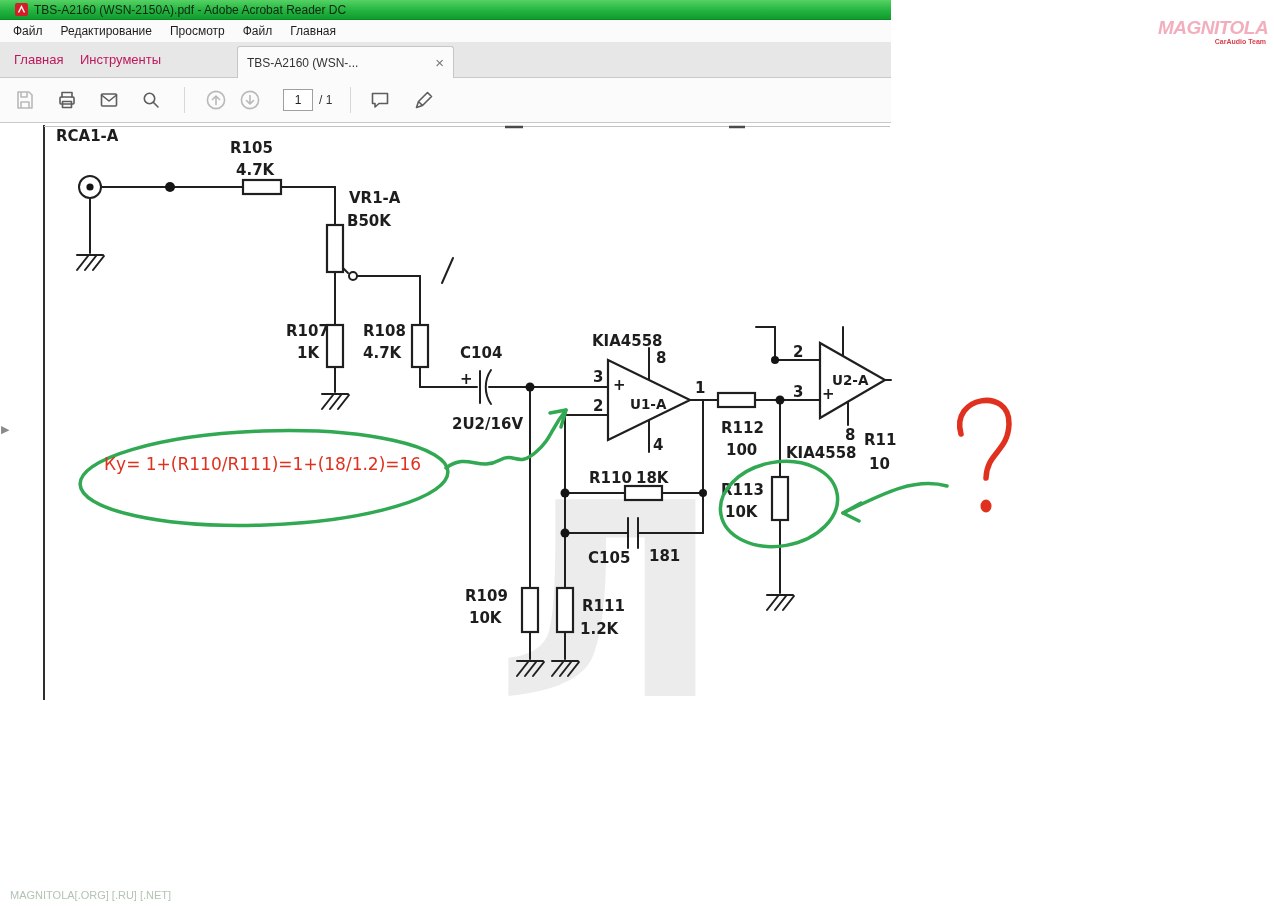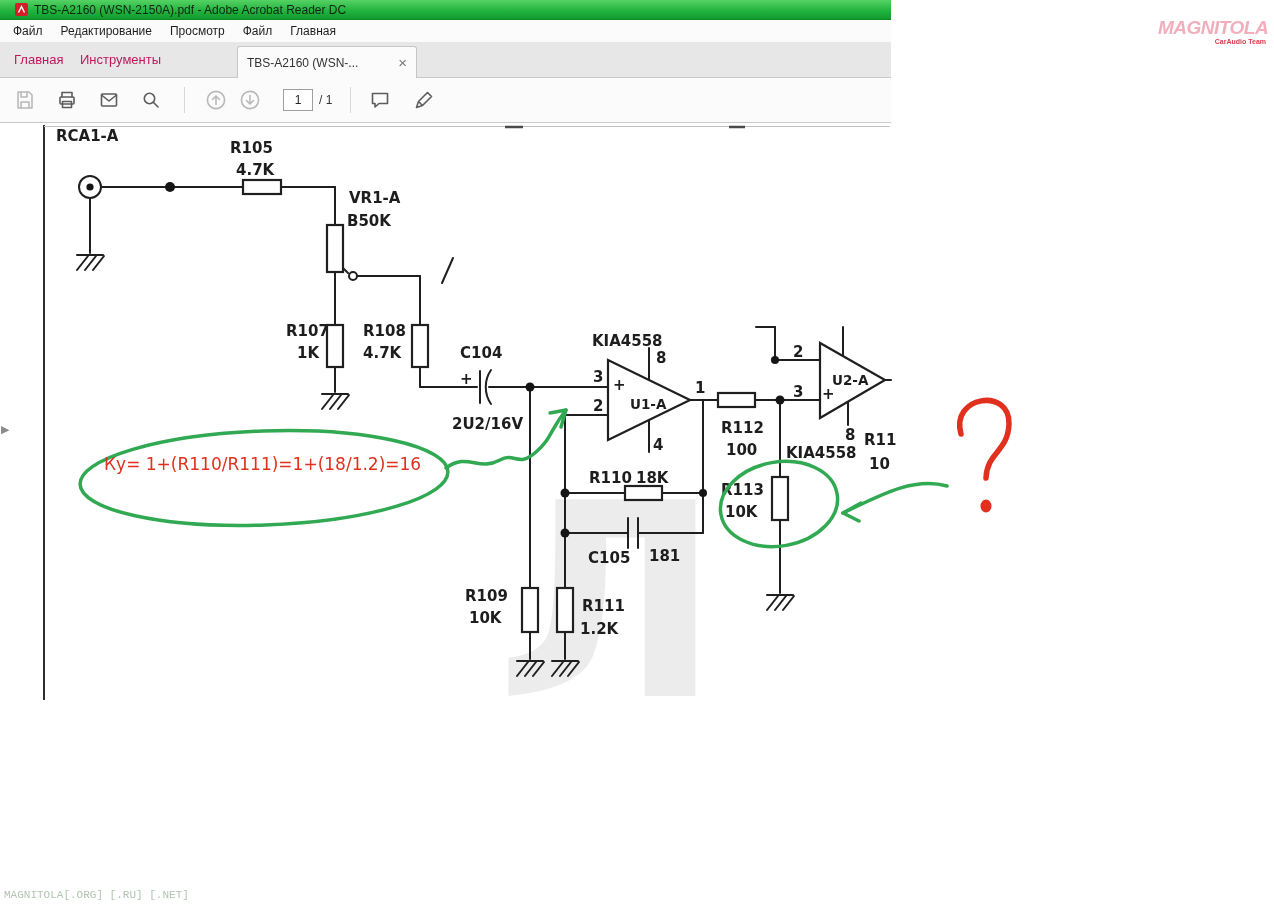--- a/index.html
+++ b/index.html
@@ -16,21 +16,21 @@
   #menubar{left:0;top:20px;width:891px;height:22px;background:#fbfbfb;
     display:flex;align-items:center;padding-left:4px;box-sizing:border-box;}
   .menu-item{font-size:12px;color:#1e1e1e;padding:3px 9px;cursor:default;}
 
   #tabbar{left:0;top:42px;width:891px;height:36px;background:#e7e7e7;
     border-bottom:1px solid #c9c9c9;box-sizing:border-box;}
   .tab-label{position:absolute;top:0;height:35px;display:flex;align-items:center;
     font-size:13px;color:#be185d;padding:0 10px;}
   #tab-home{left:4px;}
   #tab-tools{left:70px;}
-  .doc-tab{position:absolute;left:237px;top:4px;width:180px;height:32px;background:#fbfbfb;
+  .doc-tab{position:absolute;left:237px;top:4px;width:217px;height:32px;background:#fbfbfb;
     border:1px solid #c6c6c6;border-bottom:none;border-radius:3px 3px 0 0;display:flex;
     align-items:center;padding:0 9px;box-sizing:border-box;font-size:12px;color:#333;}
   .doc-tab-close{margin-left:auto;color:#787878;font-size:15px;line-height:1;}
 
   #toolbar{left:0;top:78px;width:891px;height:45px;background:#fbfbfb;
     border-bottom:1px solid #c9c9c9;box-sizing:border-box;display:flex;align-items:center;}
   .tbtn{width:34px;height:34px;display:flex;align-items:center;justify-content:center;margin-left:8px;}
   .ticon{stroke:#5d5d5d;fill:none;stroke-width:1.6;stroke-linejoin:round;stroke-linecap:round;}
   .ticon-dis{stroke:#b9b9b9;fill:none;stroke-width:1.6;stroke-linejoin:round;stroke-linecap:round;}
   .sep{width:1px;height:26px;background:#d8d8d8;margin-left:16px;}
@@ -50,21 +50,21 @@
   .wm{font-family:"DejaVu Sans",sans-serif;font-weight:bold;font-size:270px;fill:#000;opacity:0.07;}
   .green{stroke:#31a852;fill:none;stroke-width:3.5;stroke-linecap:round;}
   .redd{stroke:#e0301e;fill:none;stroke-width:5.5;stroke-linecap:round;}
   .formula{font-family:"DejaVu Sans",sans-serif;font-size:17px;fill:#e0301e;}
 
   
   #logo{left:1158px;top:18px;width:108px;text-align:right;}
   #logo .logo-main{font-style:italic;font-weight:bold;font-size:19px;color:#f2aebd;
     letter-spacing:-0.5px;line-height:1;}
   #logo .logo-sub{font-size:7px;color:#d8404e;margin-top:1px;font-weight:bold;}
-  #footer{left:4px;top:889px;font-family:Liberation Mono, monospace;font-size:11px;color:#b3c4b3;}
+  #footer{left:10px;top:889px;font-family:Liberation Sans, sans-serif;font-size:11px;color:#b3c4b3;}
 </style>
 </head>
 <body>
 
 <div class="abs" id="titlebar">
   <svg width="13" height="13">
     <rect x="0" y="0" width="13" height="13" rx="2" fill="#d41d26"></rect>
     <path d="M3.5,9.5 L6.5,3.5 L9.5,9.5" stroke="#fff" stroke-width="1.4" fill="none"></path>
   </svg>
   <span class="title-text">TBS-A2160 (WSN-2150A).pdf - Adobe Acrobat Reader DC</span>

